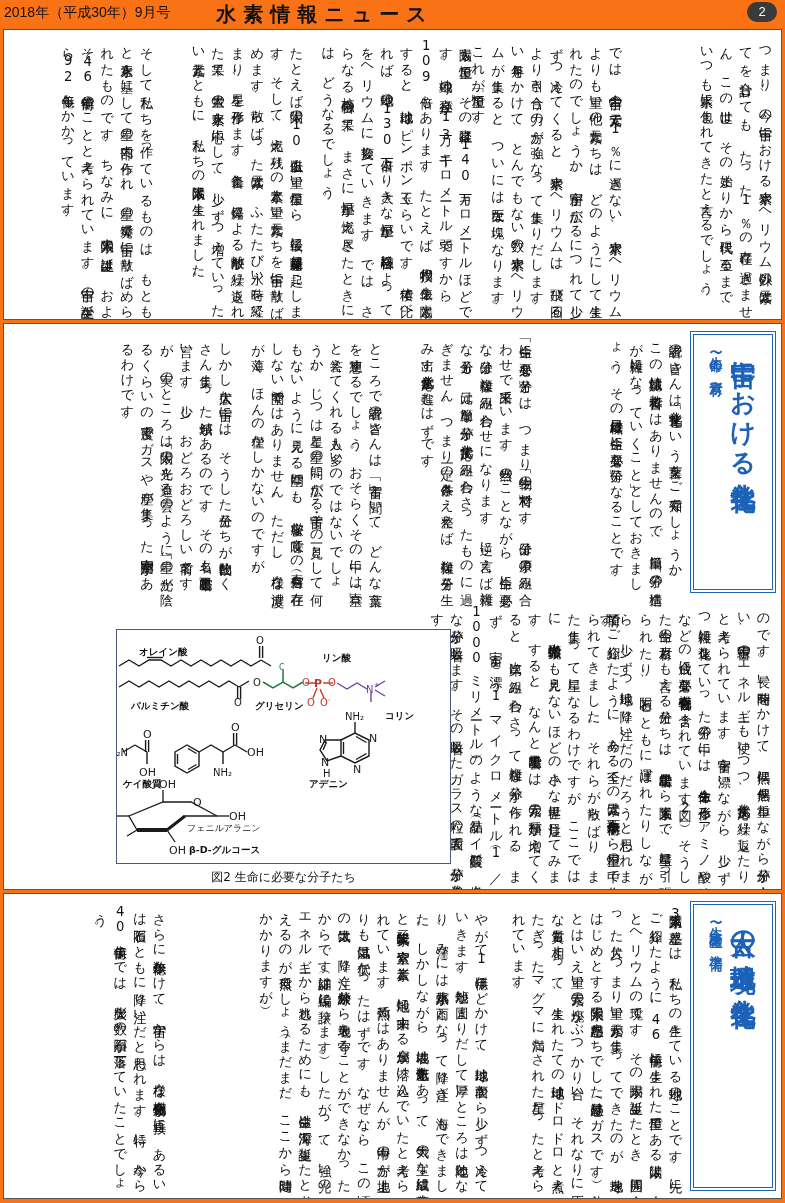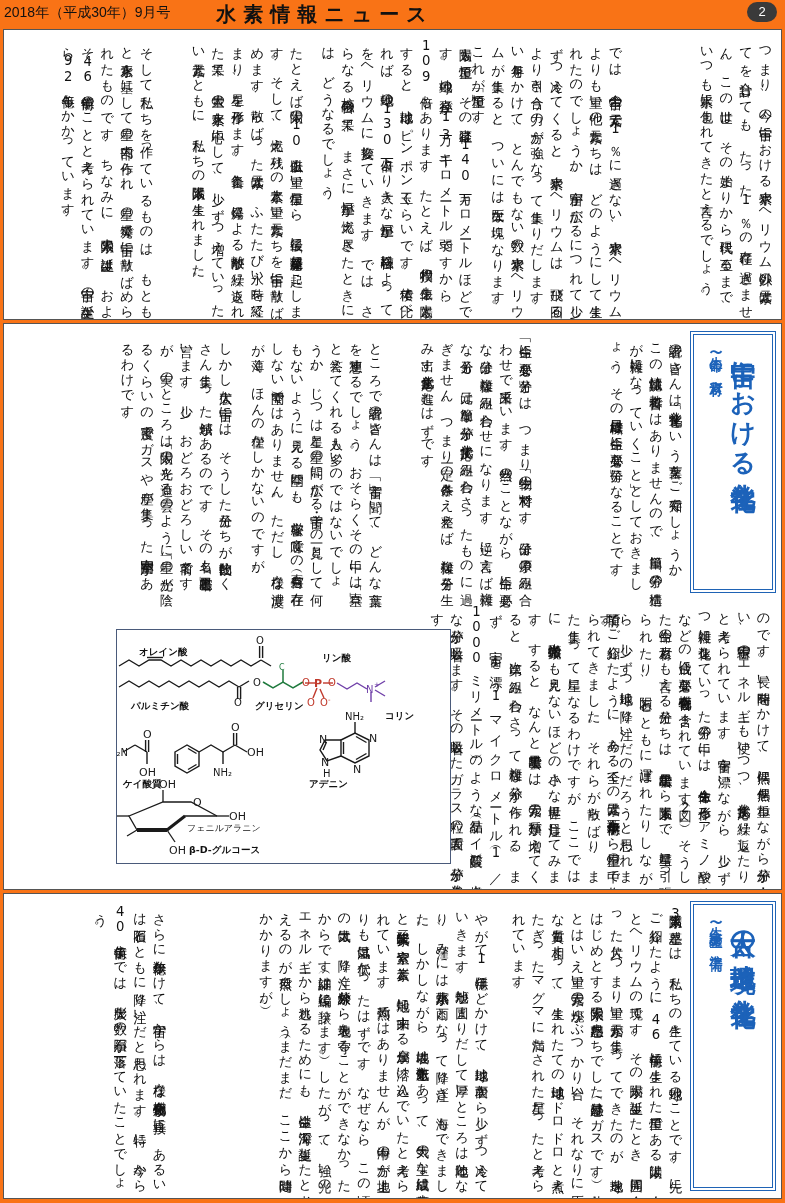--- a/index.html
+++ b/index.html
@@ -307,20 +307,21 @@
     <div class="fig-label" style="left:22px;  top:16px;">オレイン酸</div>
     <div class="fig-label" style="left:14px;  top:70px;">パルミチン酸</div>
     <div class="fig-label" style="left:138px; top:70px;">グリセリン</div>
     <div class="fig-label" style="left:205px; top:22px;">リン酸</div>
     <div class="fig-label" style="left:268px; top:80px;">コリン</div>
     <div class="fig-label" style="left:6px;   top:148px;">ケイ酸質</div>
     <div class="fig-label thin" style="left:70px; top:148px;">フェニルアラニン</div>
     <div class="fig-label" style="left:192px; top:148px;">アデニン</div>
     <div class="fig-label" style="left:72px;  top:214px;">β-D-グルコース</div>
   </div>
+  <div id="figure-caption">図2 生命に必要な分子たち</div>
 
   <div class="block" id="block-3">
 
     <div class="heading-box" style="right:8px; top:10px; width:80px; height:284px;">
       <div class="heading-sub">〜生命誕生の準備〜</div>
       <div class="heading-title">太古の地球環境と化学進化</div>
     </div>
 
     <div class="vtext" style="right:96px;  top:10px; height:282px; width:192px;">太陽系第3惑星とは、私たちの生きている地球のことです。先にご紹介したように、46億年前に生まれた恒星である太陽は、水素とヘリウムの塊です。その太陽が誕生したとき、周囲に余った欠片、つまり重い元素が集まってできたのが、地球をはじめとする太陽系の内惑星たちでした（外惑星はガスです）。欠片とはいえ重い元素の塊がぶつかり合い、それなりに巨大な質量も相まって、生まれたての地球はドロドロと煮えたぎったマグマに満たされた星だったと考えられています。</div>
     <div class="vtext" style="right:290px; top:10px; height:282px; width:320px;">やがて1億年ほどかけて、地球は表面から少しずつ冷えていきます。地殻が固まりだして厚いところは陸地となり、窪みには水蒸気が雨となって降り注ぎ、海もできました。しかしながら、地表は数十気圧もあって、大気の主な組成は水蒸気と二酸化炭素に窒素や炭素と、地殻に由来する金属が溶け込んでいたと考えられています。灼熱ではありませんが、海中の方が地上よりも気温は低かったはずです。なぜなら、この頃の大気は、降り注ぐ紫外線から地表を守ることができなかったからです（詳細は後編に譲ります）。したがって、強い光のエネルギーから逃れるためにも、生命は深海で誕生したと考えるのが自然でしょう（まだまだ、ここから時間はかかりますが）。</div>

